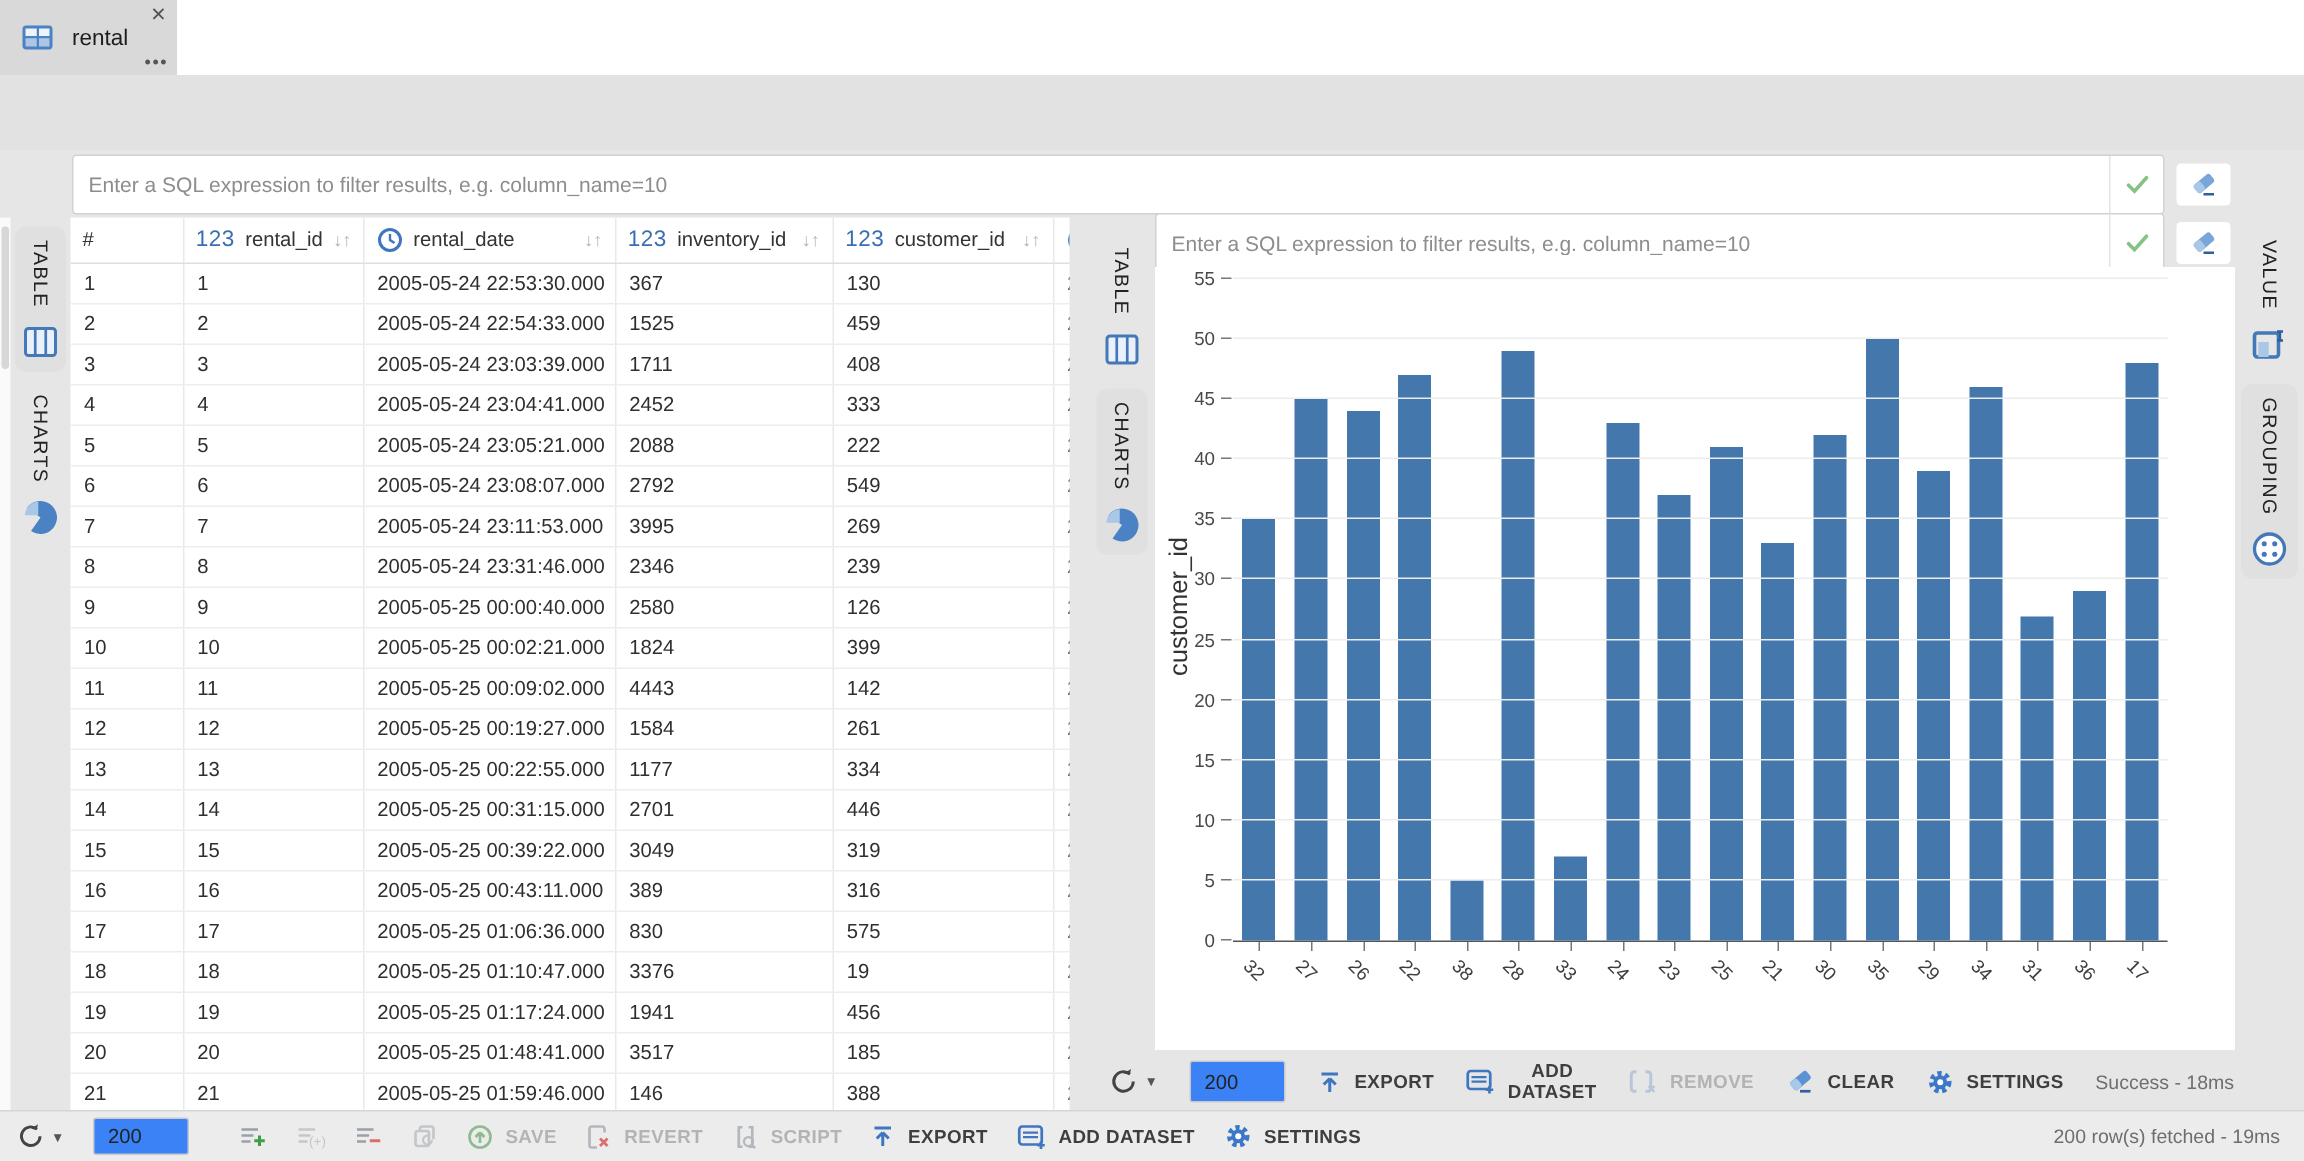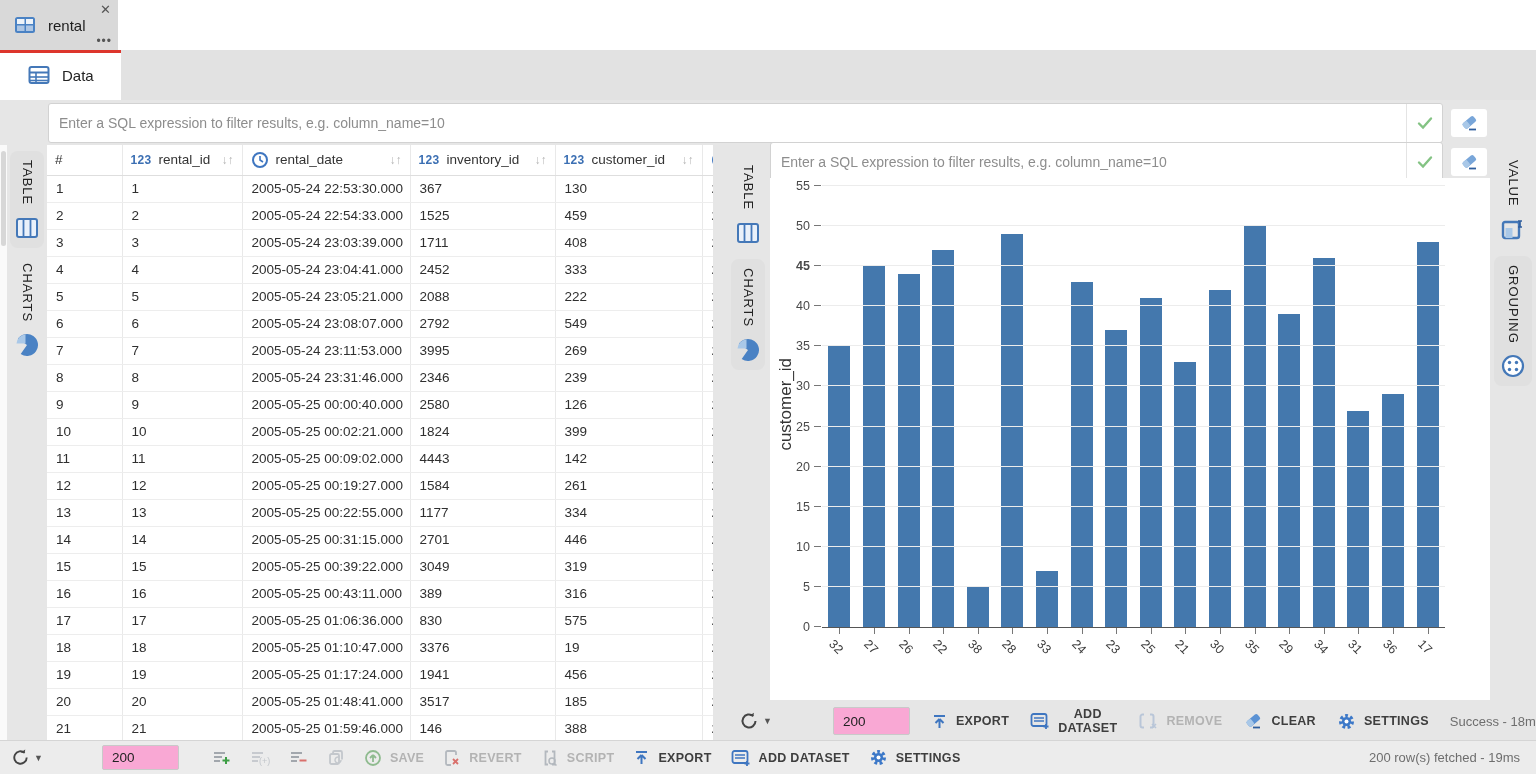--- a/index.html
+++ b/index.html
@@ -37,21 +37,21 @@
   .left-scroll { position:absolute; left:0; top:145px; bottom:34px; width:7px; background:#fafafa; }
   .left-scroll .thumb { position:absolute; left:1px; top:6px; width:5px; height:95px; background:#d7d7d7; border-radius:3px; }
 
   
   .grid-panel { position:absolute; left:47px; top:145px; width:666px; bottom:34px; background:#fff; overflow:hidden; }
   table { border-collapse:collapse; table-layout:fixed; width:681px; }
   th, td { border-right:1px solid #e9e9e9; border-bottom:1px solid #ededed; white-space:nowrap; overflow:hidden; text-align:left; font-weight:normal; }
   th { height:30px; padding:0 8px; border-bottom:1px solid #dedede; }
   td { height:27px; padding:0 9px; font-size:13.5px; color:#2f2f2f; }
   .hcell { display:flex; align-items:center; gap:7px; font-size:13.5px; color:#333; }
-  .t123 { color:#3b6fb3; font-size:12px; font-weight:bold; letter-spacing:.3px; }
+  .t123 { color:#3b6fb3; font-size:15px; font-weight:normal; letter-spacing:.3px; }
   .sort { margin-left:auto; color:#b5b5b5; font-size:12px; }
 
   
   .chart-area { position:absolute; left:768px; top:145px; right:46px; bottom:34px; }
   .chart-card { position:absolute; left:2px; top:33px; right:0; height:522px; background:#fff; }
   .plot { position:absolute; left:52px; top:8px; right:45px; bottom:72px; border-bottom:1.5px solid #555; }
   .gline { position:absolute; left:0; right:0; height:1px; background:#ececec; }
   .ytick { position:absolute; left:-8px; width:7px; height:1px; background:#777; }
   .ylab  { position:absolute; left:-48px; width:36px; text-align:right; font-size:12.5px; color:#4a4a4a; }
   .bars  { position:absolute; left:0; right:0; top:0; bottom:0; display:flex; align-items:flex-end; }
@@ -59,21 +59,21 @@
   .bar   { width:22px; }
   .xtick { position:absolute; left:50%; bottom:-7px; width:1px; height:6px; background:#777; }
   .xlab  { position:absolute; top:calc(100% + 10px); left:50%; transform:translateX(-3px) rotate(45deg); transform-origin:0 0; font-size:12.5px; color:#3e3e3e; white-space:nowrap; }
   .y-title { position:absolute; left:6px; top:180px; writing-mode:vertical-rl; transform:rotate(180deg); font-size:17px; color:#333; }
   .x-title { position:absolute; bottom:12px; left:52px; right:45px; text-align:center; font-size:17px; color:#333; }
 
   
   .chart-toolbar { position:absolute; left:738px; top:703px; right:66px; height:36px; display:flex; align-items:center; gap:21px; }
   .bottom-bar { position:absolute; left:0; right:0; bottom:0; height:34px; background:#ececec; border-top:1px solid #d5d5d5;
                 display:flex; align-items:center; gap:19px; padding:0 16px 0 10px; }
-  .limit-input { width:77px; height:28px; background:#f9a8d4; border:1px solid #c9c9c9; border-radius:2px; font-size:13.5px; padding-left:9px; font-family:"Liberation Sans",sans-serif; color:#222;margin-left:40px; }
+  .limit-input { width:64px; height:28px; background:#3b82f6; border:1px solid #c9c9c9; border-radius:2px; font-size:13.5px; padding-left:9px; font-family:"Liberation Sans",sans-serif; color:#222; }
   .bottom-bar .limit-input { height:25px; }
   .tbtn { display:flex; align-items:center; gap:8px; font-size:12.5px; font-weight:bold; color:#3e3e3e; letter-spacing:.3px; cursor:pointer; white-space:nowrap; }
   .tbtn.disabled { color:#b3b3b3; }
   .tbtn .two-line { display:flex; flex-direction:column; align-items:center; line-height:1.15; }
   .status { font-size:13px; color:#6e6e6e; font-weight:normal; white-space:nowrap; }
   .refresh-group { display:flex; align-items:center; gap:3px; }
   .chev { font-size:9px; color:#555; }
   .icon-btn { display:flex; align-items:center; }
   .spacer { flex:1; }
 </style>
@@ -91,32 +91,20 @@
           <rect x="13" y="12.5" width="7" height="5.5" fill="#fff" opacity=".55"></rect>
         </svg>
     </span>
     <span class="title">rental</span>
     <span class="tab-close">✕</span>
     <span class="tab-dots">•••</span>
   </div>
 </div>
 
 <div class="subtabs">
-  <div class="subtab active">
-    <span class="icon-btn">
-      <svg width="24" height="24" viewBox="0 0 24 24">
-          <rect x="2.5" y="4" width="19" height="16" rx="2" fill="none" stroke="#4478b8" stroke-width="2"></rect>
-          <line x1="2.5" y1="9.5" x2="21.5" y2="9.5" stroke="#4478b8" stroke-width="2"></line>
-          <line x1="2.5" y1="14" x2="21.5" y2="14" stroke="#4478b8" stroke-width="1.6"></line>
-          <line x1="2.5" y1="17.5" x2="21.5" y2="17.5" stroke="#4478b8" stroke-width="1.6"></line>
-          <line x1="9" y1="9.5" x2="9" y2="20" stroke="#4478b8" stroke-width="1.6"></line>
-        </svg>
-    </span>
-    <span>Data</span>
-  </div>
 </div>
 
 <div class="filter-wrap" style="left:48px; top:100px; right:0; height:45px;">
   <div class="filter-input" style="width:1395px;">
     <span class="filter-ph">Enter a SQL expression to filter results, e.g. column_name=10</span>
     <span class="filter-check">
       <svg width="18" height="18" viewBox="0 0 18 18">
           <path d="M3 9.5l4 4 8-9" fill="none" stroke="#84c384" stroke-width="2.4" stroke-linecap="round"></path>
         </svg>
     </span>
@@ -553,21 +541,21 @@
         <div class="ytick" style="bottom: 54.5455%;"></div>
         <div class="ylab" style="bottom: calc(54.5455% - 7px);">30</div>
         <div class="gline" style="bottom: 63.6364%;"></div>
         <div class="ytick" style="bottom: 63.6364%;"></div>
         <div class="ylab" style="bottom: calc(63.6364% - 7px);">35</div>
         <div class="gline" style="bottom: 72.7273%;"></div>
         <div class="ytick" style="bottom: 72.7273%;"></div>
         <div class="ylab" style="bottom: calc(72.7273% - 7px);">40</div>
         <div class="gline" style="bottom: 81.8182%;"></div>
         <div class="ytick" style="bottom: 81.8182%;"></div>
-        <div class="ylab" style="bottom: calc(81.8182% - 7px); font-weight: bold;">45</div>
+        <div class="ylab" style="bottom: calc(81.8182% - 7px);">45</div>
         <div class="gline" style="bottom: 90.9091%;"></div>
         <div class="ytick" style="bottom: 90.9091%;"></div>
         <div class="ylab" style="bottom: calc(90.9091% - 7px);">50</div>
         <div class="gline" style="bottom: 100%;"></div>
         <div class="ytick" style="bottom: 100%;"></div>
         <div class="ylab" style="bottom: calc(100% - 7px);">55</div>
       </div>
   </div>
 </div>
 

